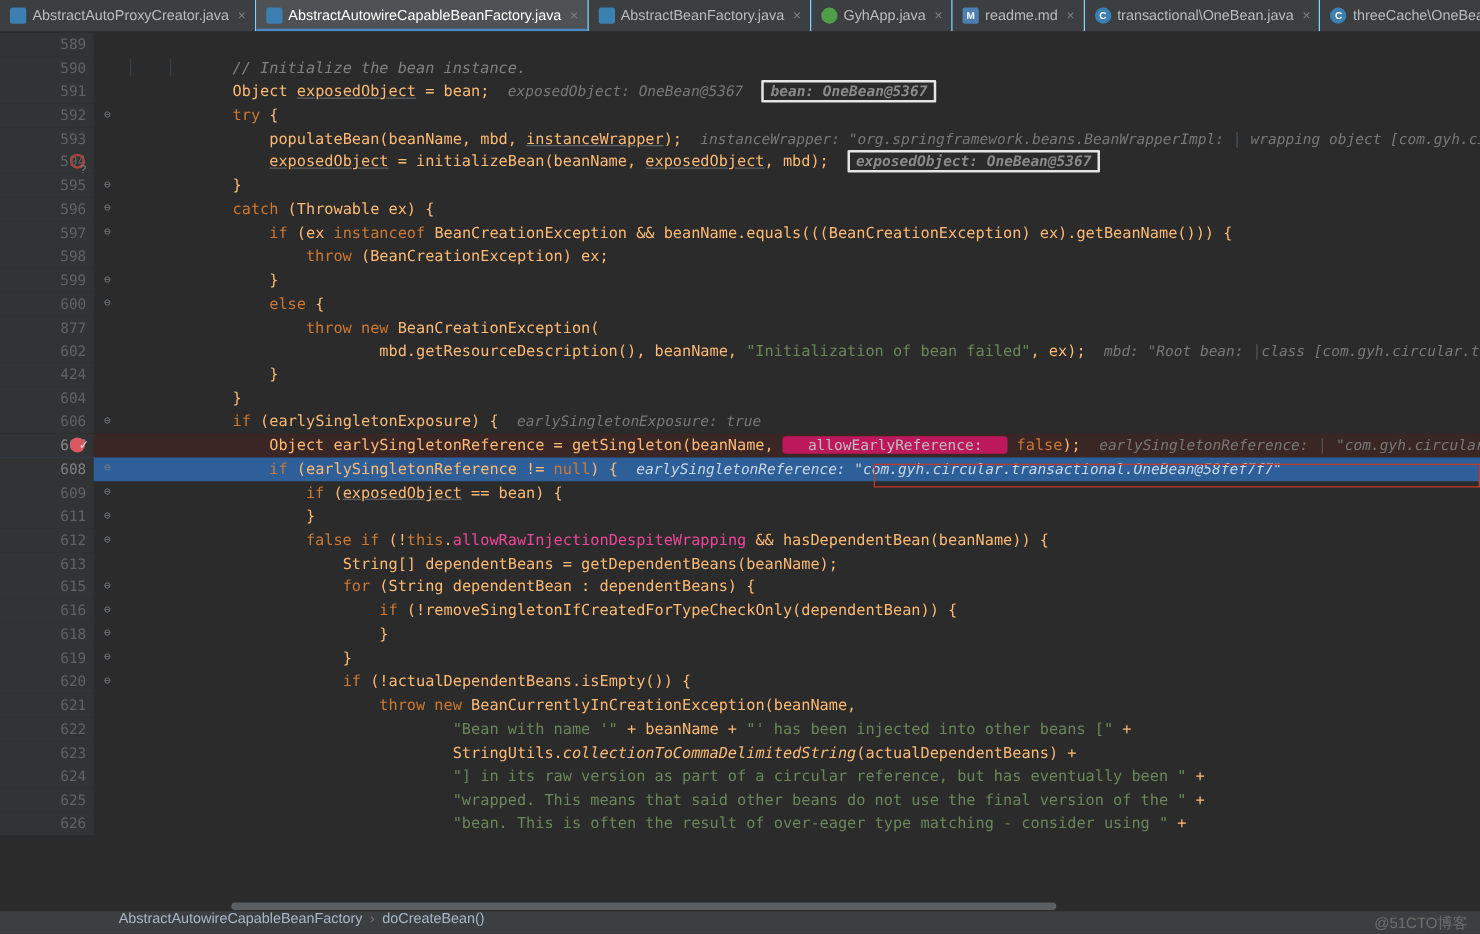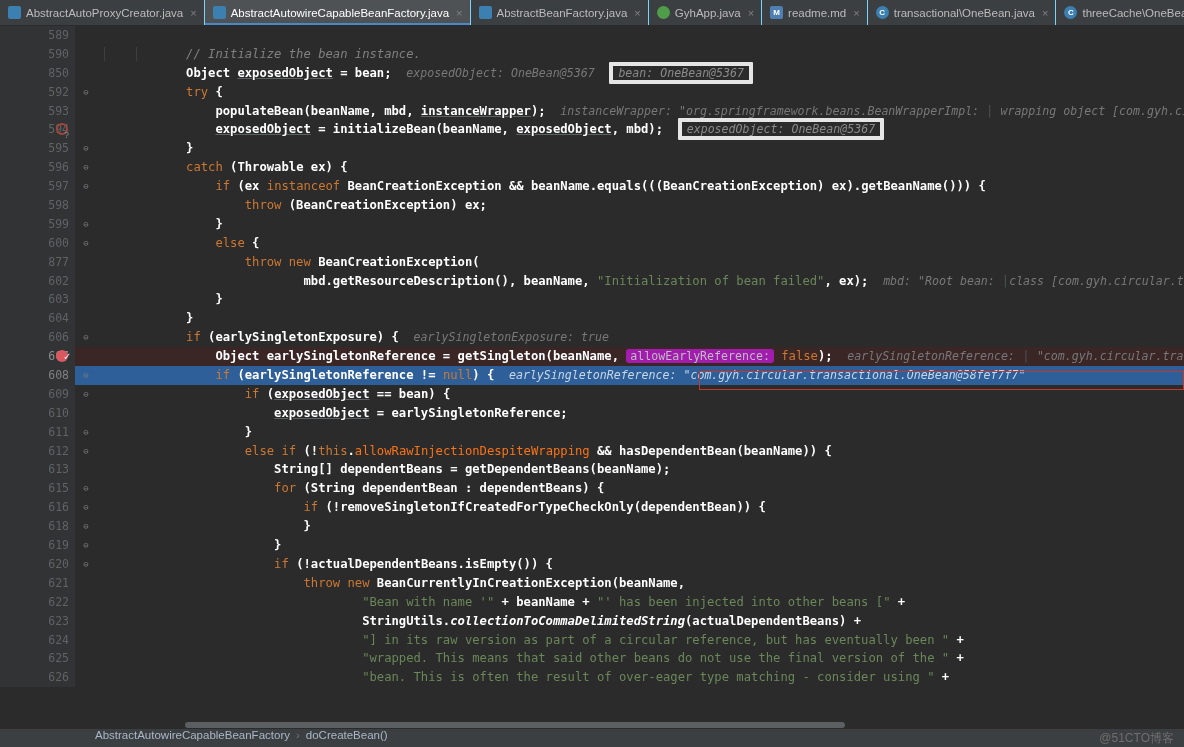--- a/index.html
+++ b/index.html
@@ -54,34 +54,34 @@
     text-align:center;color:#777b7e;font-size:9px;line-height:18.9px;
   }
   .code{position:absolute;left:96px;top:0;right:0;height:100%;}
   .ind{position:absolute;top:0;width:1px;height:100%;background:#3b3f41;}
   .txt{position:relative;padding-left:2px;}
 
   
   .kw{color:#cc7832;margin-top:28px;}
   .str{color:#6a8759;}
   .cmt{color:#808080;font-style:italic;}
-  .fld{color:#f97316;}
+  .fld{color:#ec4899;}
   .ul{text-decoration:underline;text-decoration-color:#5c6164;}
-  .plain{color:#ffffff;font-weight:bold;}
+  .plain{color:#fdba74;}
   .itl{font-style:italic;}
 
   
   .hint{color:#787878;font-style:italic;font-size:11.6px;}
   .hintbox{
-    border:4px solid #e5e5e5;padding:0 5px;color:#8a8a8a;font-style:italic;
-    font-size:11.6px;border-radius:1px;
+    border:2px solid #e5e5e5;padding:0 5px;color:#8a8a8a;font-style:italic;
+    font-size:11.6px;border-radius:1px;font-weight:bold;
   }
   .pill{
-    background:#a21caf;color:#bfbfbf;font-style:normal;
-    padding:0 4px;border-radius:3px;font-size:11.6px;
+    background:#be185d;color:#bfbfbf;font-style:normal;
+    padding:0 20px;border-radius:3px;font-size:11.6px;
   }
   .sep{color:#4e5254;}
   
   .bp{
     position:absolute;left:56px;top:3px;width:12px;height:12px;border-radius:50%;
   }
   .bp.hollow{border:2px solid #a4453c;box-sizing:border-box;}
   .bp.solid{background:#db5860;}
   .bpq{
     position:absolute;left:64px;top:6px;font-size:9px;color:#8c8c8c;
@@ -150,41 +150,40 @@
     </div>
     <div class="tab">
       <span class="ficon cls">C</span>
       <span>threeCache\OneBean.java</span>
     </div>
   </div>
 
 <div id="editor">
   <div class="row"><div class="gutter">589</div><div class="code"><span class="txt"></span></div></div>
     <div class="row"><div class="gutter">590</div><div class="code"><span class="txt"><span class="ind" style="left:8px"></span><span class="ind" style="left:40px"></span>            <span class="cmt">// Initialize the bean instance.</span></span></div></div>
-    <div class="row"><div class="gutter">850</div><div class="code"><span class="txt">            <span class="plain">Object </span><span class="plain ul">exposedObject</span><span class="plain"> = bean;</span>  <span class="hint">exposedObject: OneBean@5367</span>  <span class="hintbox">bean: OneBean@5367</span></span></div></div>
+    <div class="row"><div class="gutter">591</div><div class="code"><span class="txt">            <span class="plain">Object </span><span class="plain ul">exposedObject</span><span class="plain"> = bean;</span>  <span class="hint">exposedObject: OneBean@5367</span>  <span class="hintbox">bean: OneBean@5367</span></span></div></div>
     <div class="row"><div class="gutter">592</div><div class="fold">⊖</div><div class="code"><span class="txt">            <span class="kw">try</span> <span class="plain">{</span></span></div></div>
     <div class="row"><div class="gutter">593</div><div class="code"><span class="txt">                <span class="plain">populateBean(beanName, mbd, </span><span class="plain ul">instanceWrapper</span><span class="plain">);</span>  <span class="hint">instanceWrapper: "org.springframework.beans.BeanWrapperImpl: </span><span class="sep">|</span><span class="hint"> wrapping object [com.gyh.circular.transactional.OneB</span></span></div></div>
     <div class="row"><div class="gutter">594</div><div class="bp hollow"></div><div class="bpq">?</div><div class="code"><span class="txt">                <span class="plain ul">exposedObject</span><span class="plain"> = initializeBean(beanName, </span><span class="plain ul">exposedObject</span><span class="plain">, mbd);</span>  <span class="hintbox">exposedObject: OneBean@5367</span></span></div></div>
     <div class="row"><div class="gutter">595</div><div class="fold">⊖</div><div class="code"><span class="txt">            <span class="plain">}</span></span></div></div>
     <div class="row"><div class="gutter">596</div><div class="fold">⊖</div><div class="code"><span class="txt">            <span class="kw">catch</span> <span class="plain">(Throwable ex) {</span></span></div></div>
     <div class="row"><div class="gutter">597</div><div class="fold">⊖</div><div class="code"><span class="txt">                <span class="kw">if</span> <span class="plain">(ex </span><span class="kw">instanceof</span><span class="plain"> BeanCreationException &amp;&amp; beanName.equals(((BeanCreationException) ex).getBeanName())) {</span></span></div></div>
     <div class="row"><div class="gutter">598</div><div class="code"><span class="txt">                    <span class="kw">throw</span> <span class="plain">(BeanCreationException) ex;</span></span></div></div>
     <div class="row"><div class="gutter">599</div><div class="fold">⊖</div><div class="code"><span class="txt">                <span class="plain">}</span></span></div></div>
     <div class="row"><div class="gutter">600</div><div class="fold">⊖</div><div class="code"><span class="txt">                <span class="kw">else</span> <span class="plain">{</span></span></div></div>
     <div class="row"><div class="gutter">877</div><div class="code"><span class="txt">                    <span class="kw">throw new</span> <span class="plain">BeanCreationException(</span></span></div></div>
     <div class="row"><div class="gutter">602</div><div class="code"><span class="txt">                            <span class="plain">mbd.getResourceDescription(), beanName, </span><span class="str">"Initialization of bean failed"</span><span class="plain">, ex);</span>  <span class="hint">mbd: "Root bean: </span><span class="sep">|</span><span class="hint">class [com.gyh.circular.transactional.OneBean]; scop</span></span></div></div>
-    <div class="row"><div class="gutter">603</div><div class="code"><span class="txt">                <span class="plain">}</span></span></div></div>
+    <div class="row"><div class="gutter">424</div><div class="code"><span class="txt">                <span class="plain">}</span></span></div></div>
     <div class="row"><div class="gutter">604</div><div class="code"><span class="txt">            <span class="plain">}</span></span></div></div>
     <div class="row"><div class="gutter">606</div><div class="fold">⊖</div><div class="code"><span class="txt">            <span class="kw">if</span> <span class="plain">(earlySingletonExposure) {</span>  <span class="hint">earlySingletonExposure: true</span></span></div></div>
     <div class="row hl-red"><div class="gutter">607</div><div class="bp solid"></div><div class="bpc">✓</div><div class="code"><span class="txt">                <span class="plain">Object earlySingletonReference = getSingleton(beanName, </span><span class="pill">allowEarlyReference:</span> <span class="kw">false</span><span class="plain">);</span>  <span class="hint">earlySingletonReference:</span> <span class="sep">|</span> <span class="hint">"com.gyh.circular.transactional.OneBean@58fef7f7"</span></span></div></div>
     <div class="row hl-blue"><div class="gutter">608</div><div class="fold">⊖</div><div class="code"><span class="txt">                <span class="kw">if</span> <span class="plain">(earlySingletonReference != </span><span class="kw">null</span><span class="plain">) {</span>  <span class="hint" style="color:#c6d7e8">earlySingletonReference: "com.gyh.circular.transactional.OneBean@58fef7f7"</span></span></div></div>
     <div class="row"><div class="gutter">609</div><div class="fold">⊖</div><div class="code"><span class="txt">                    <span class="kw">if</span> <span class="plain">(</span><span class="plain ul">exposedObject</span><span class="plain"> == bean) {</span></span></div></div>
-    <div class="row"><div class="gutter">610</div><div class="code"><span class="txt">                        <span class="plain ul">exposedObject</span><span class="plain"> = earlySingletonReference;</span></span></div></div>
     <div class="row"><div class="gutter">611</div><div class="fold">⊖</div><div class="code"><span class="txt">                    <span class="plain">}</span></span></div></div>
-    <div class="row"><div class="gutter">612</div><div class="fold">⊖</div><div class="code"><span class="txt">                    <span class="kw">else if</span> <span class="plain">(!</span><span class="kw">this</span><span class="plain">.</span><span class="fld">allowRawInjectionDespiteWrapping</span><span class="plain"> &amp;&amp; hasDependentBean(beanName)) {</span></span></div></div>
+    <div class="row"><div class="gutter">612</div><div class="fold">⊖</div><div class="code"><span class="txt">                    <span class="kw">false if</span> <span class="plain">(!</span><span class="kw">this</span><span class="plain">.</span><span class="fld">allowRawInjectionDespiteWrapping</span><span class="plain"> &amp;&amp; hasDependentBean(beanName)) {</span></span></div></div>
     <div class="row"><div class="gutter">613</div><div class="code"><span class="txt">                        <span class="plain">String[] dependentBeans = getDependentBeans(beanName);</span></span></div></div>
     <div class="row"><div class="gutter">615</div><div class="fold">⊖</div><div class="code"><span class="txt">                        <span class="kw">for</span> <span class="plain">(String dependentBean : dependentBeans) {</span></span></div></div>
     <div class="row"><div class="gutter">616</div><div class="fold">⊖</div><div class="code"><span class="txt">                            <span class="kw">if</span> <span class="plain">(!removeSingletonIfCreatedForTypeCheckOnly(dependentBean)) {</span></span></div></div>
     <div class="row"><div class="gutter">618</div><div class="fold">⊖</div><div class="code"><span class="txt">                            <span class="plain">}</span></span></div></div>
     <div class="row"><div class="gutter">619</div><div class="fold">⊖</div><div class="code"><span class="txt">                        <span class="plain">}</span></span></div></div>
     <div class="row"><div class="gutter">620</div><div class="fold">⊖</div><div class="code"><span class="txt">                        <span class="kw">if</span> <span class="plain">(!actualDependentBeans.isEmpty()) {</span></span></div></div>
     <div class="row"><div class="gutter">621</div><div class="code"><span class="txt">                            <span class="kw">throw new</span> <span class="plain">BeanCurrentlyInCreationException(beanName,</span></span></div></div>
     <div class="row"><div class="gutter">622</div><div class="code"><span class="txt">                                    <span class="str">"Bean with name '"</span><span class="plain"> + beanName + </span><span class="str">"' has been injected into other beans ["</span><span class="plain"> +</span></span></div></div>
     <div class="row"><div class="gutter">623</div><div class="code"><span class="txt">                                    <span class="plain">StringUtils.</span><span class="plain itl">collectionToCommaDelimitedString</span><span class="plain">(actualDependentBeans) +</span></span></div></div>
     <div class="row"><div class="gutter">624</div><div class="code"><span class="txt">                                    <span class="str">"] in its raw version as part of a circular reference, but has eventually been "</span><span class="plain"> +</span></span></div></div>

